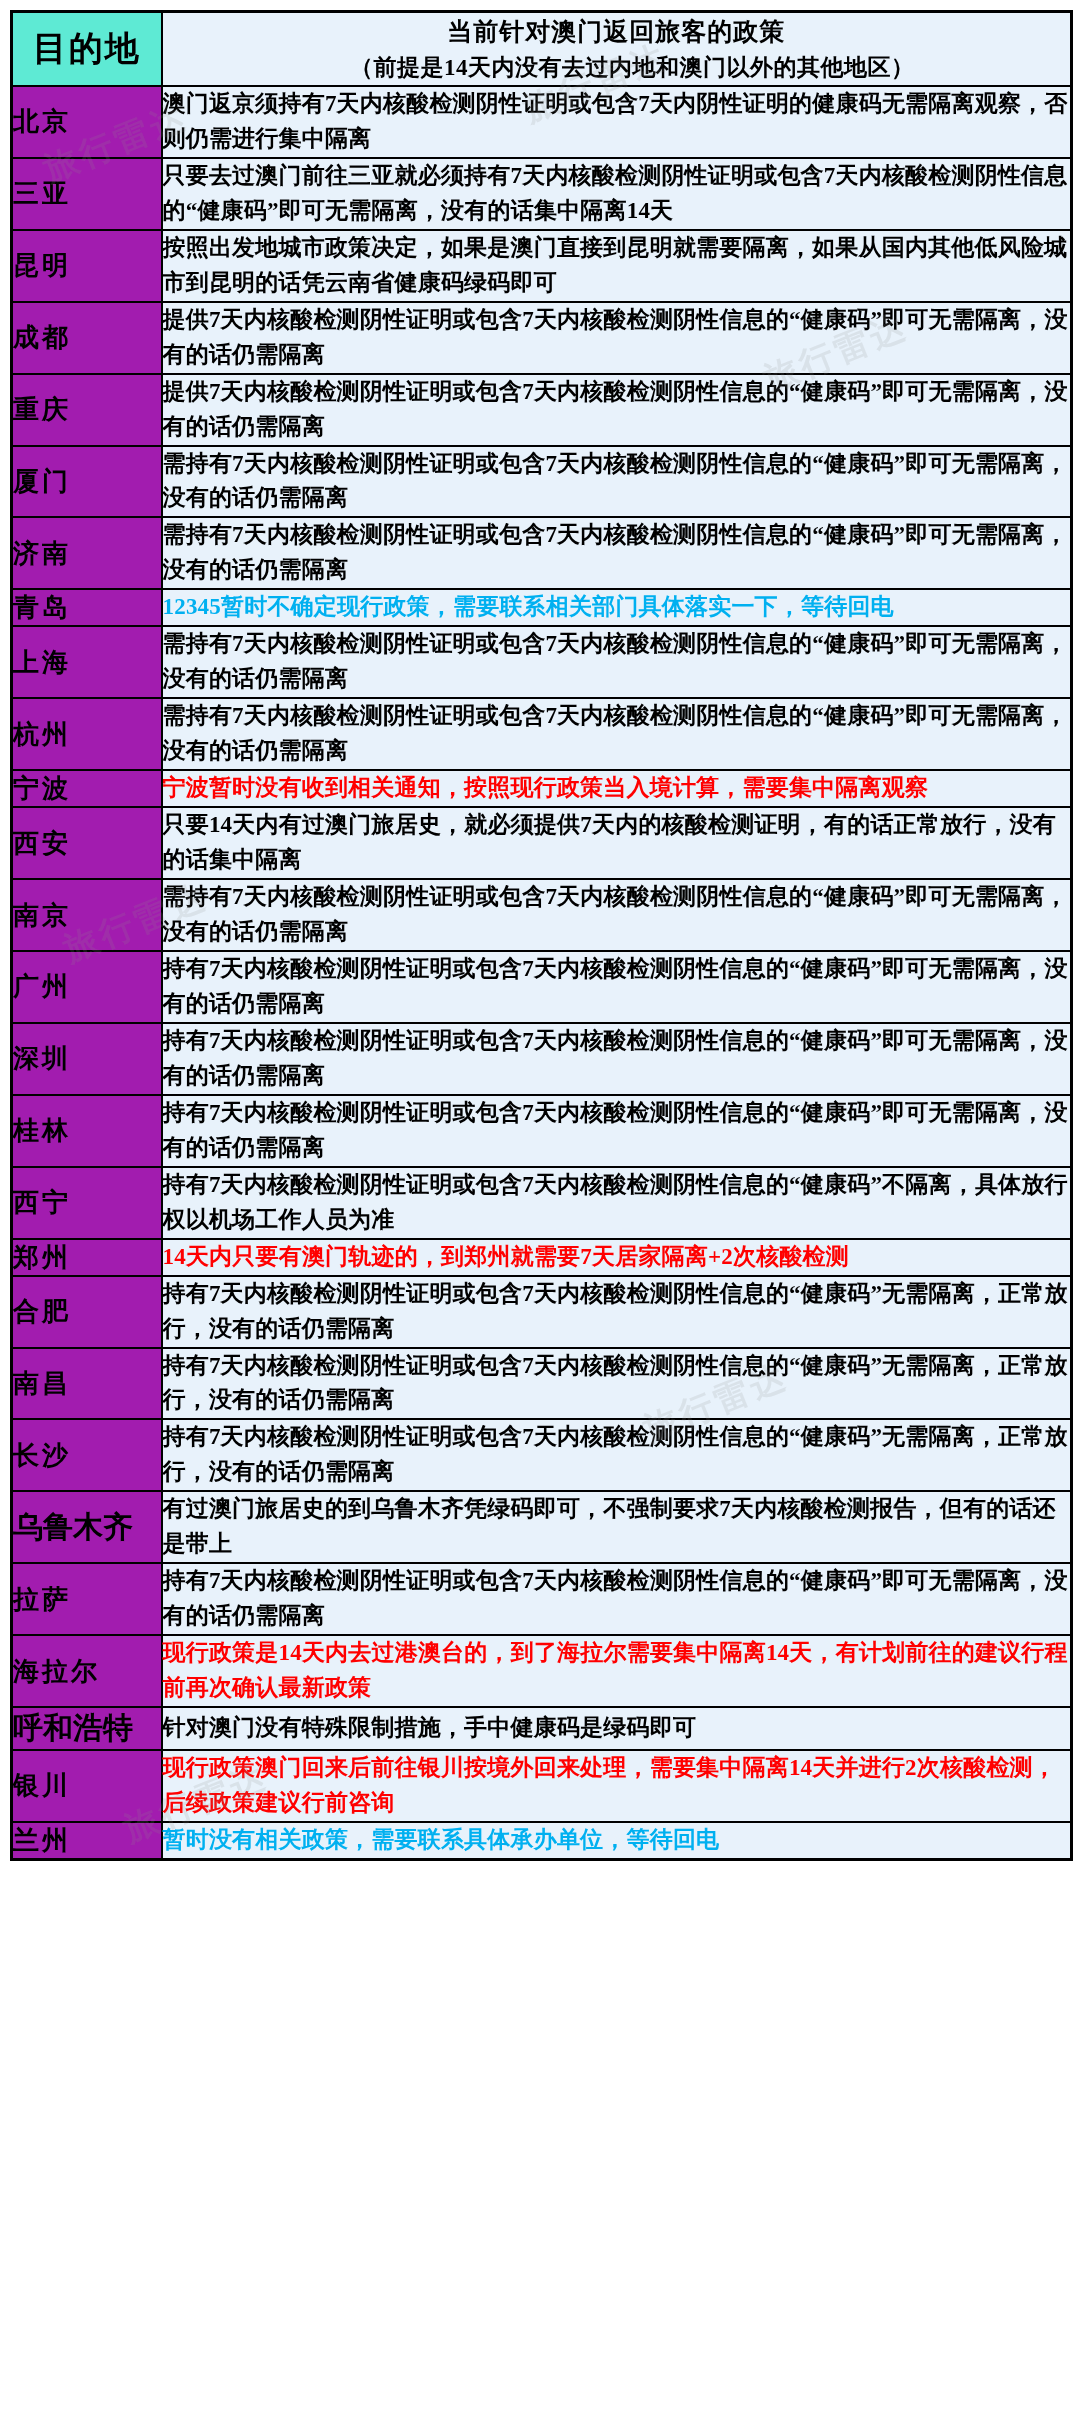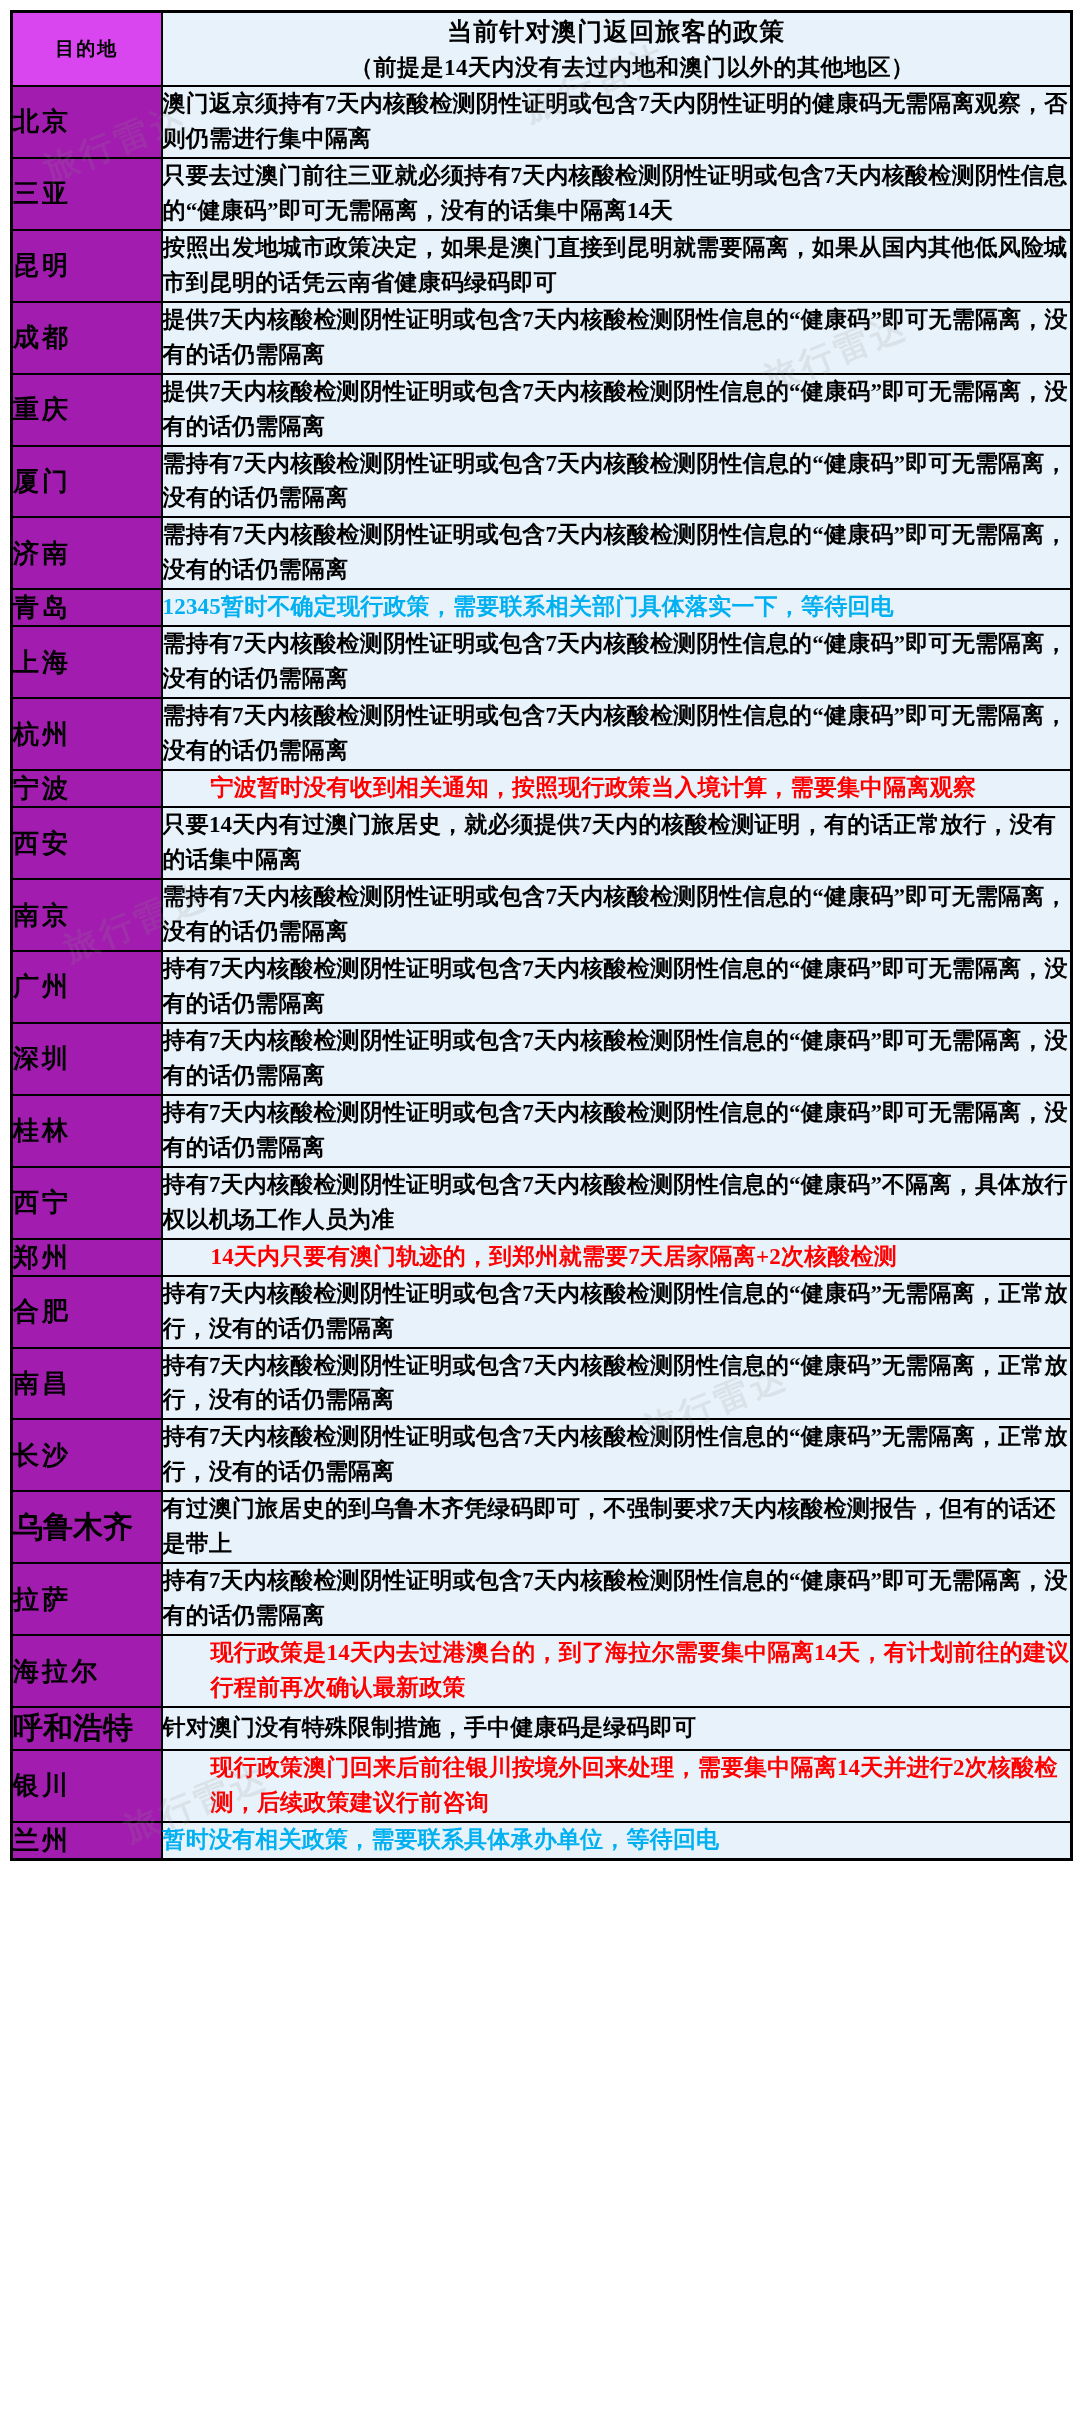--- a/index.html
+++ b/index.html
@@ -29,24 +29,24 @@
   table.policy-table col.c-policy { width: 910px; }
 
   table.policy-table td {
     border: 2px solid #000;
     vertical-align: middle;
     padding: 0;
   }
 
   
   .hdr-dest {
-    background: #d946ef;
+    background: #5eead4;
     text-align: center;
     font-weight: bold;
-    font-size: 19px;
+    font-size: 34px;
     letter-spacing: 2px;
     color: #000;
     padding: 10px 4px;
   }
   .hdr-policy {
     background: #e8f2fb;
     text-align: center;
     color: #000;
     padding: 12px 14px;
     line-height: 1.5;
@@ -80,21 +80,21 @@
     background: #e8f2fb;
     font-size: 23px;
     line-height: 1.52;
     color: #000;
     padding: 10px 14px 10px 14px;
     text-align: left;
     font-weight: bold;
     letter-spacing: 0.2px;
   }
   .cell-policy.c-black { color: #000000; }
-  .cell-policy.c-red   { color: #ff0000; padding-left: 48px; }
+  .cell-policy.c-red   { color: #ff0000; }
   .cell-policy.c-cyan  { color: #00b0f0; }
 
   
   .watermark {
     position: absolute;
     pointer-events: none;
     color: rgba(140,140,140,0.16);
     font-size: 34px;
     font-weight: bold;
     letter-spacing: 4px;

